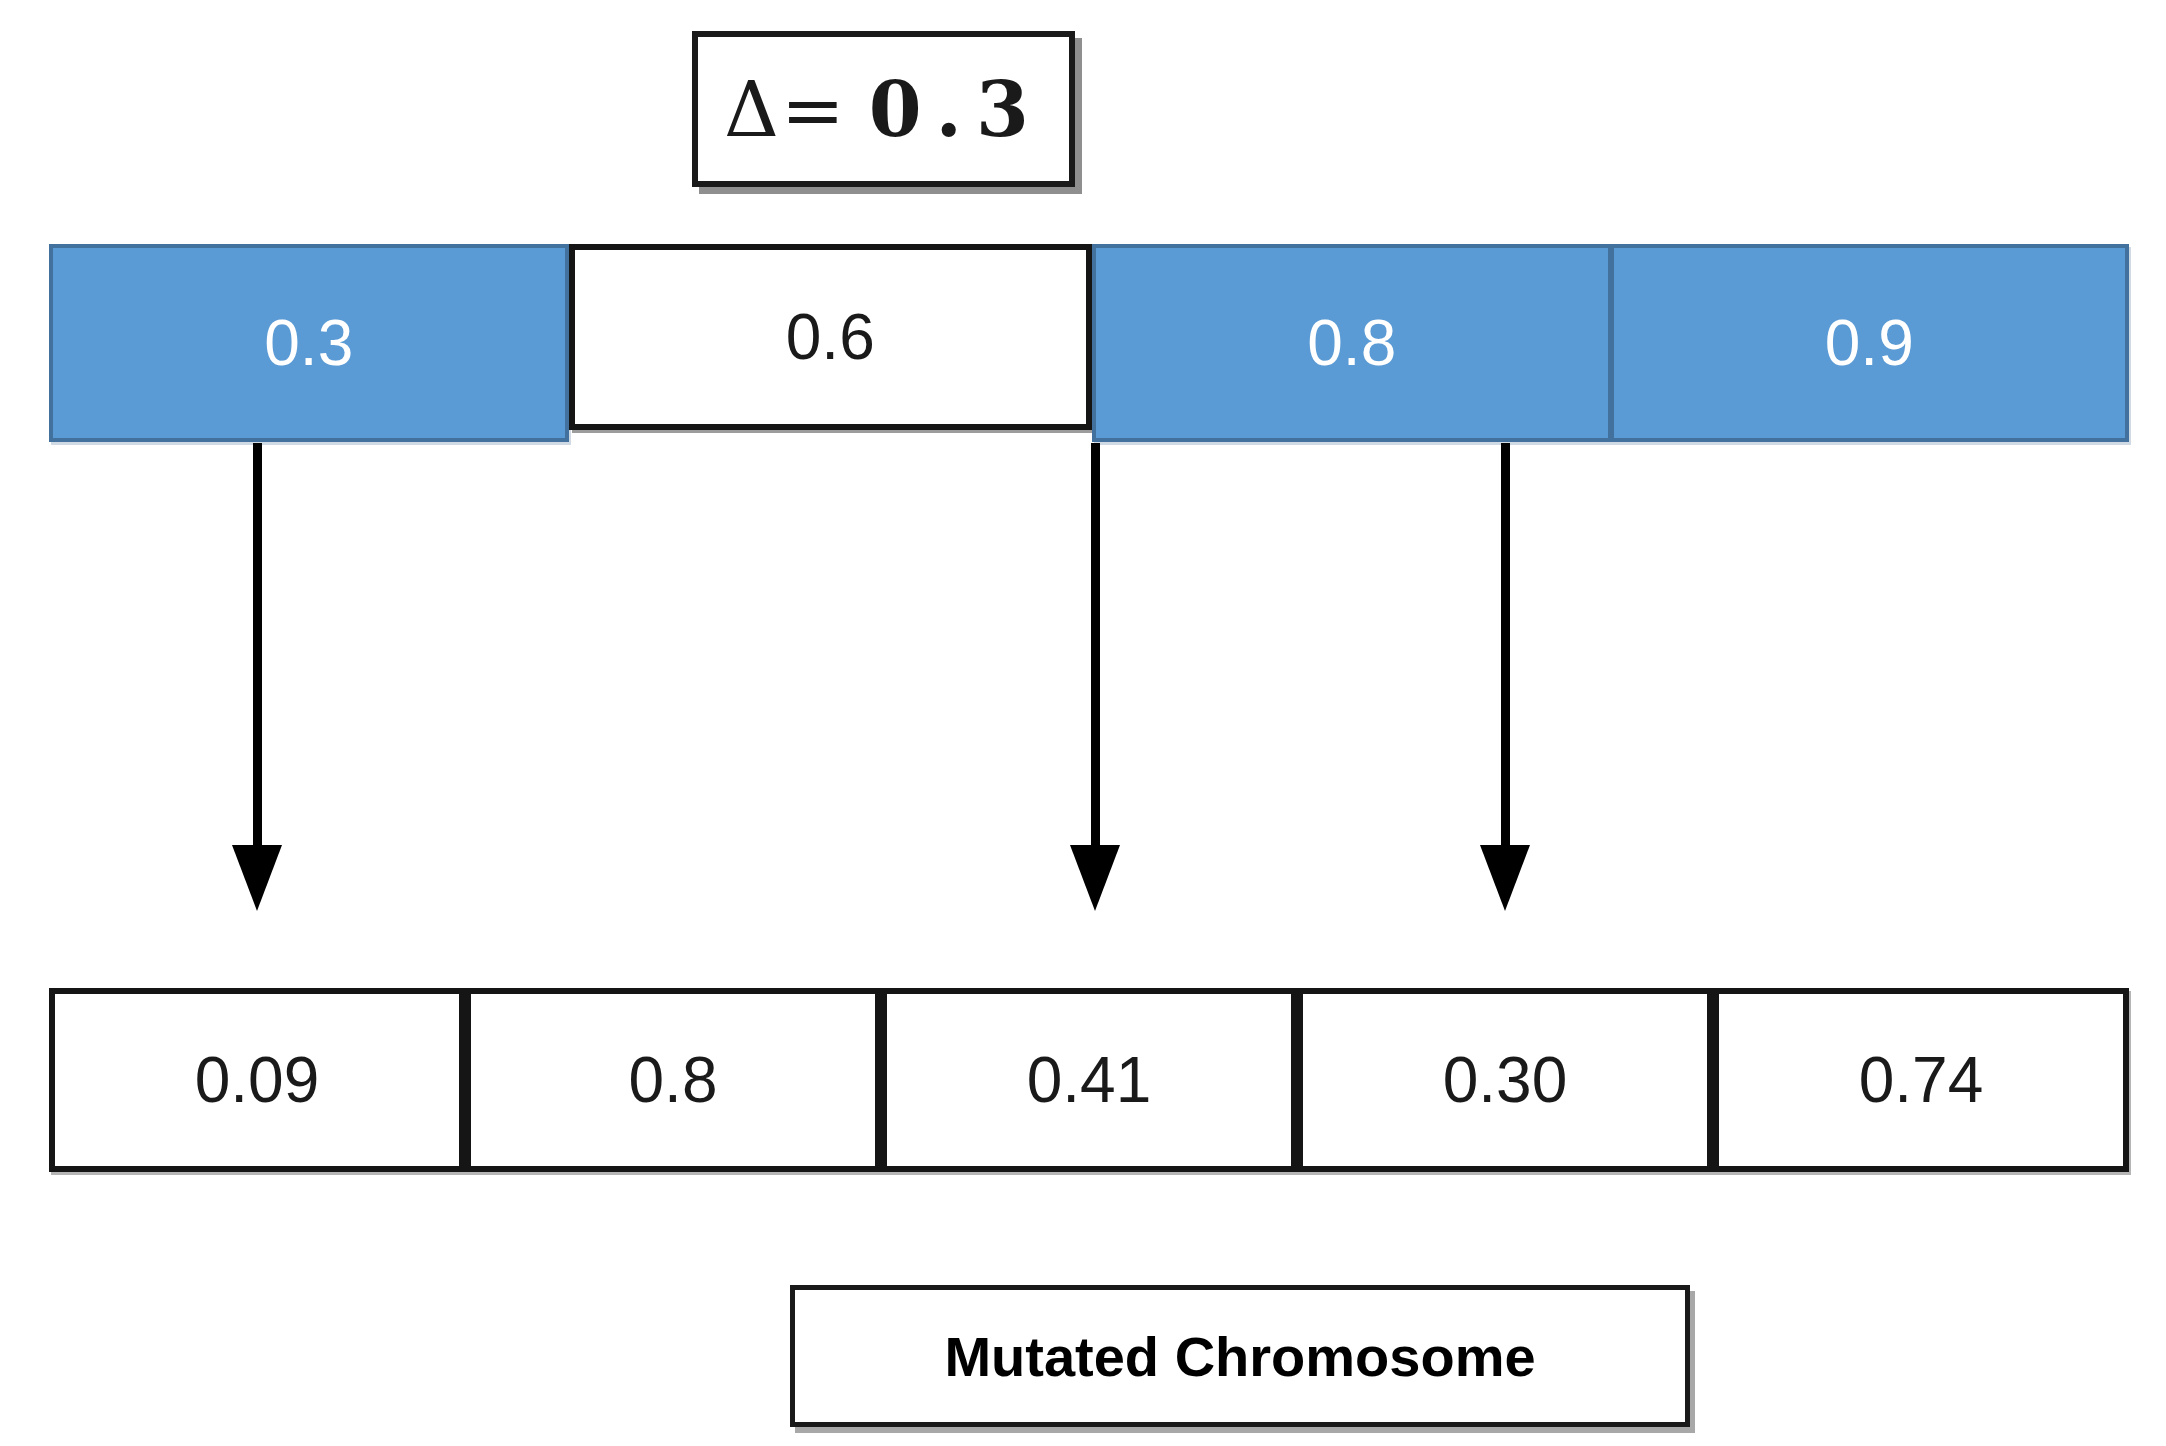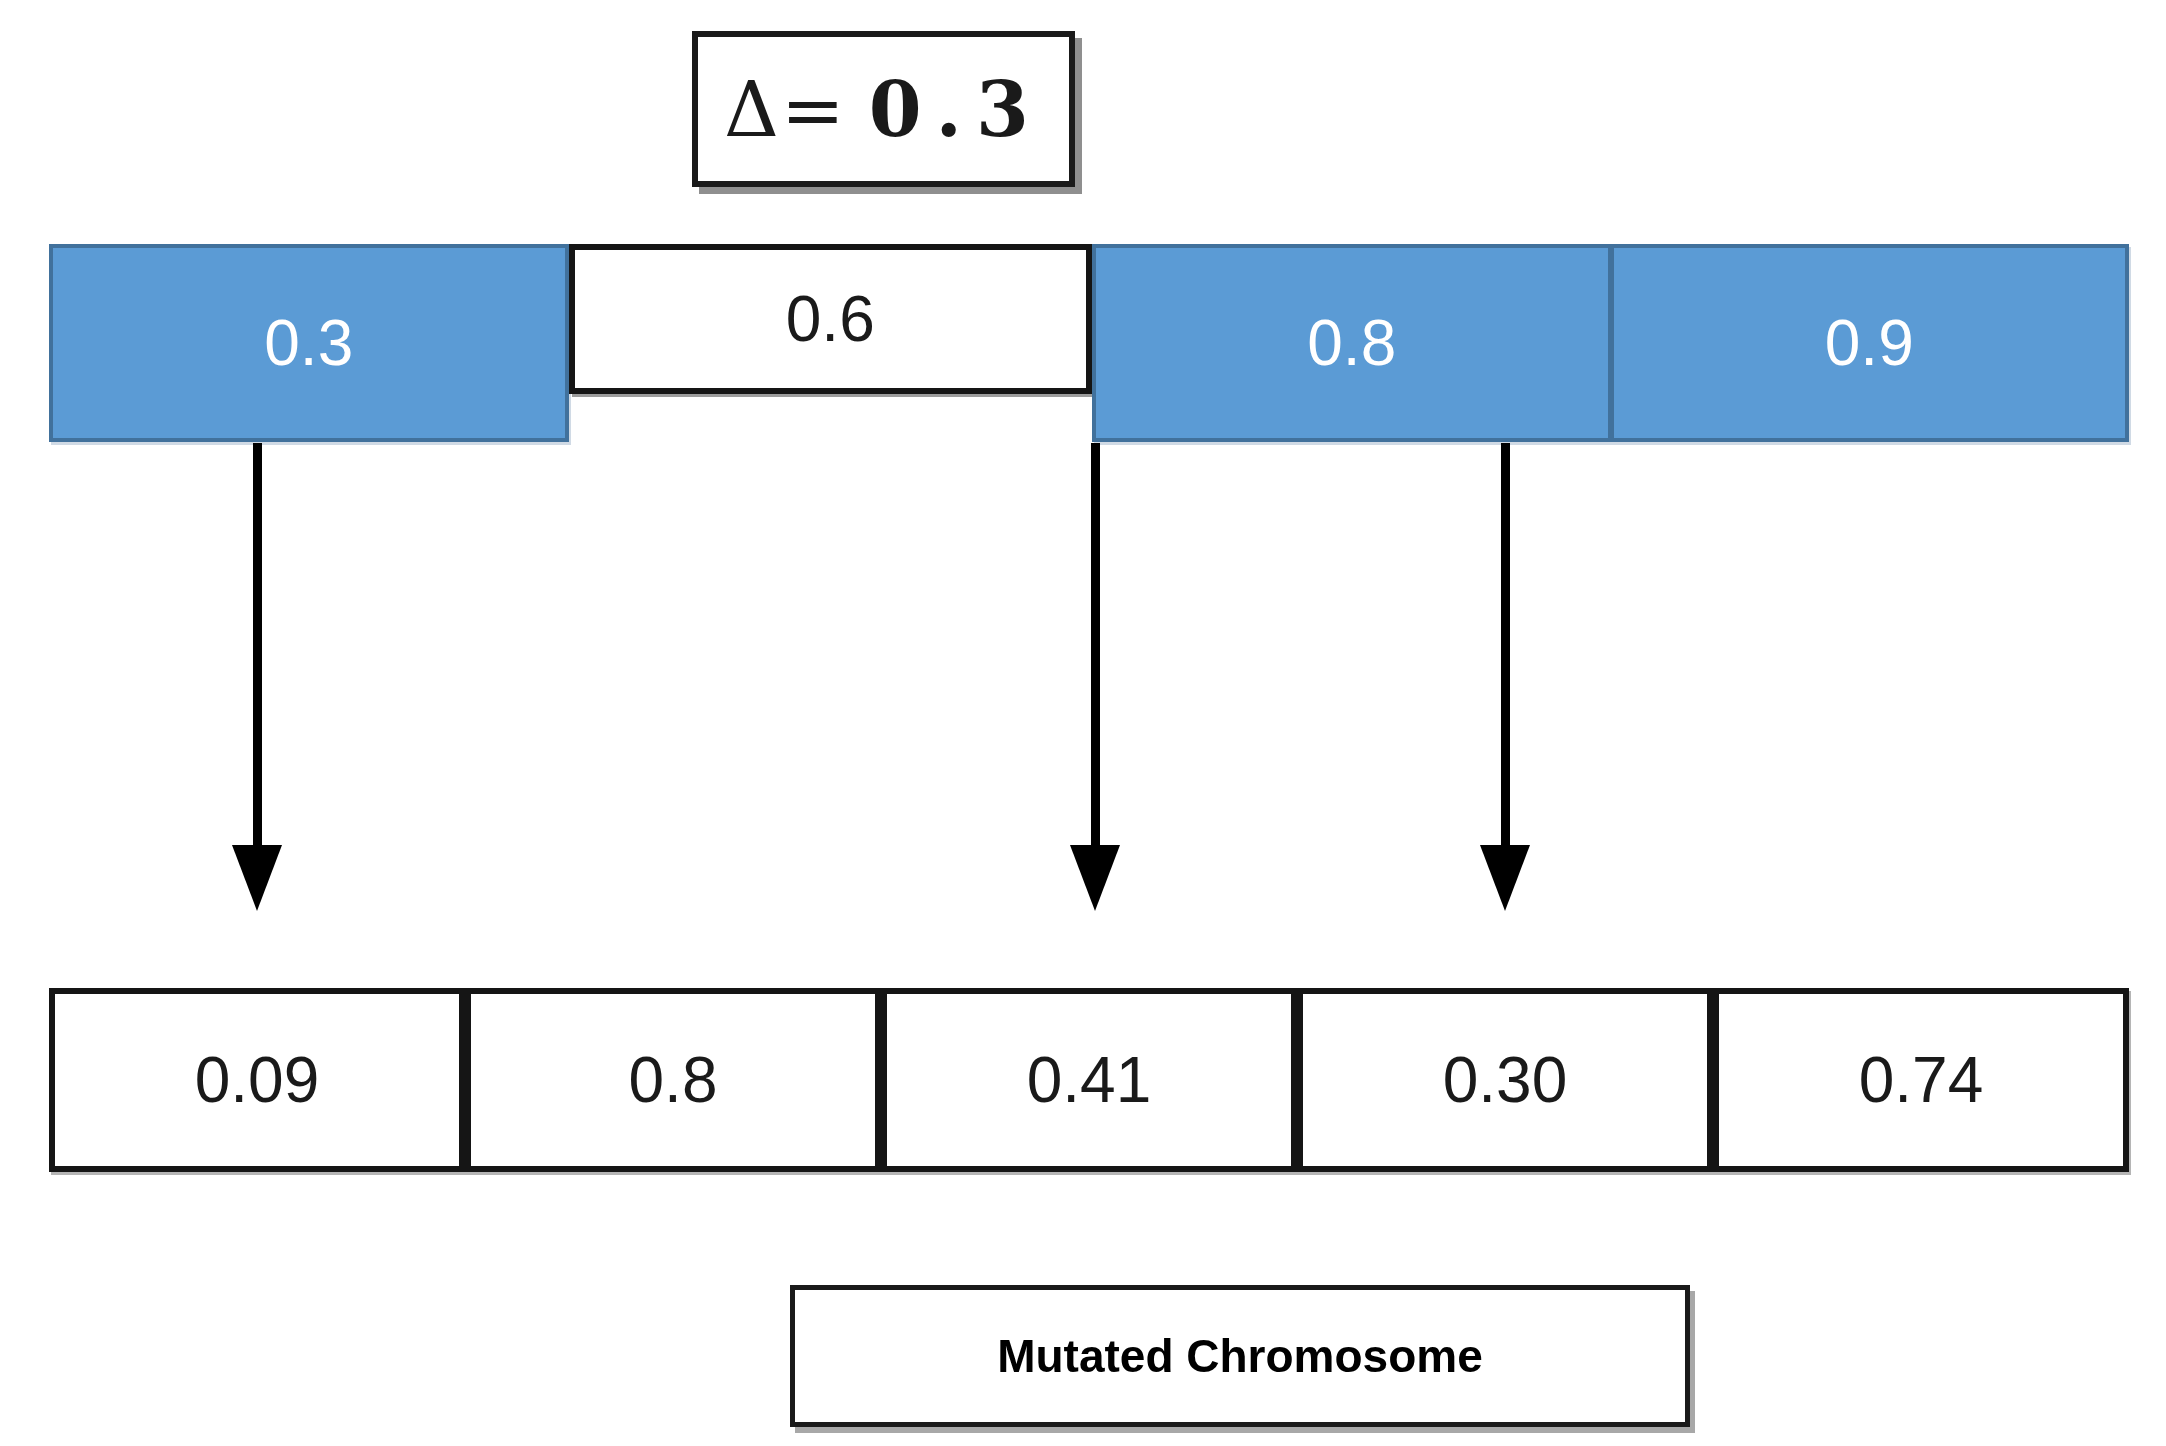--- a/index.html
+++ b/index.html
@@ -38,21 +38,21 @@
   .row-mutated  { top: 988px; height: 147px; }
 
   .gene {
     flex: 1 1 0;
     display: flex; align-items: center; justify-content: center;
     font-size: 64px; color: #1a1a1a;
     background: #ffffff;
     border: 6px solid #151515;
     height: 186px;
   }
-  .row-original .gene { height: 150px; }
+  .row-original .gene { height: 186px; }
   .row-original .gene.highlight {
     height: 198px;
     background: #5b9bd5;
     border: 4px solid #41719c;
     color: #ffffff;
     box-shadow: 2px 3px 0 0 rgba(120,150,180,0.35);
   }
   .row-original .gene.plain {
     box-shadow: 3px 3px 0 0 #9c9c9c;
   }
@@ -81,21 +81,21 @@
 
   
   .mutated-label-box {
     position: absolute;
     left: 790px; top: 1285px;
     width: 900px; height: 142px;
     background: #ffffff;
     border: 5px solid #1a1a1a;
     box-shadow: 5px 6px 0 0 #a8a8a8;
     display: flex; align-items: center; justify-content: center;
-    font-size: 46px; font-weight: 700; color: #000000;
+    font-size: 56px; font-weight: 700; color: #000000;
   }
 </style>
 </head>
 <body>
 
 <div class="stage">
 
   <div class="delta-box">
     <span class="delta-prefix">Δ=</span>
     <span class="delta-value">0.3</span>

